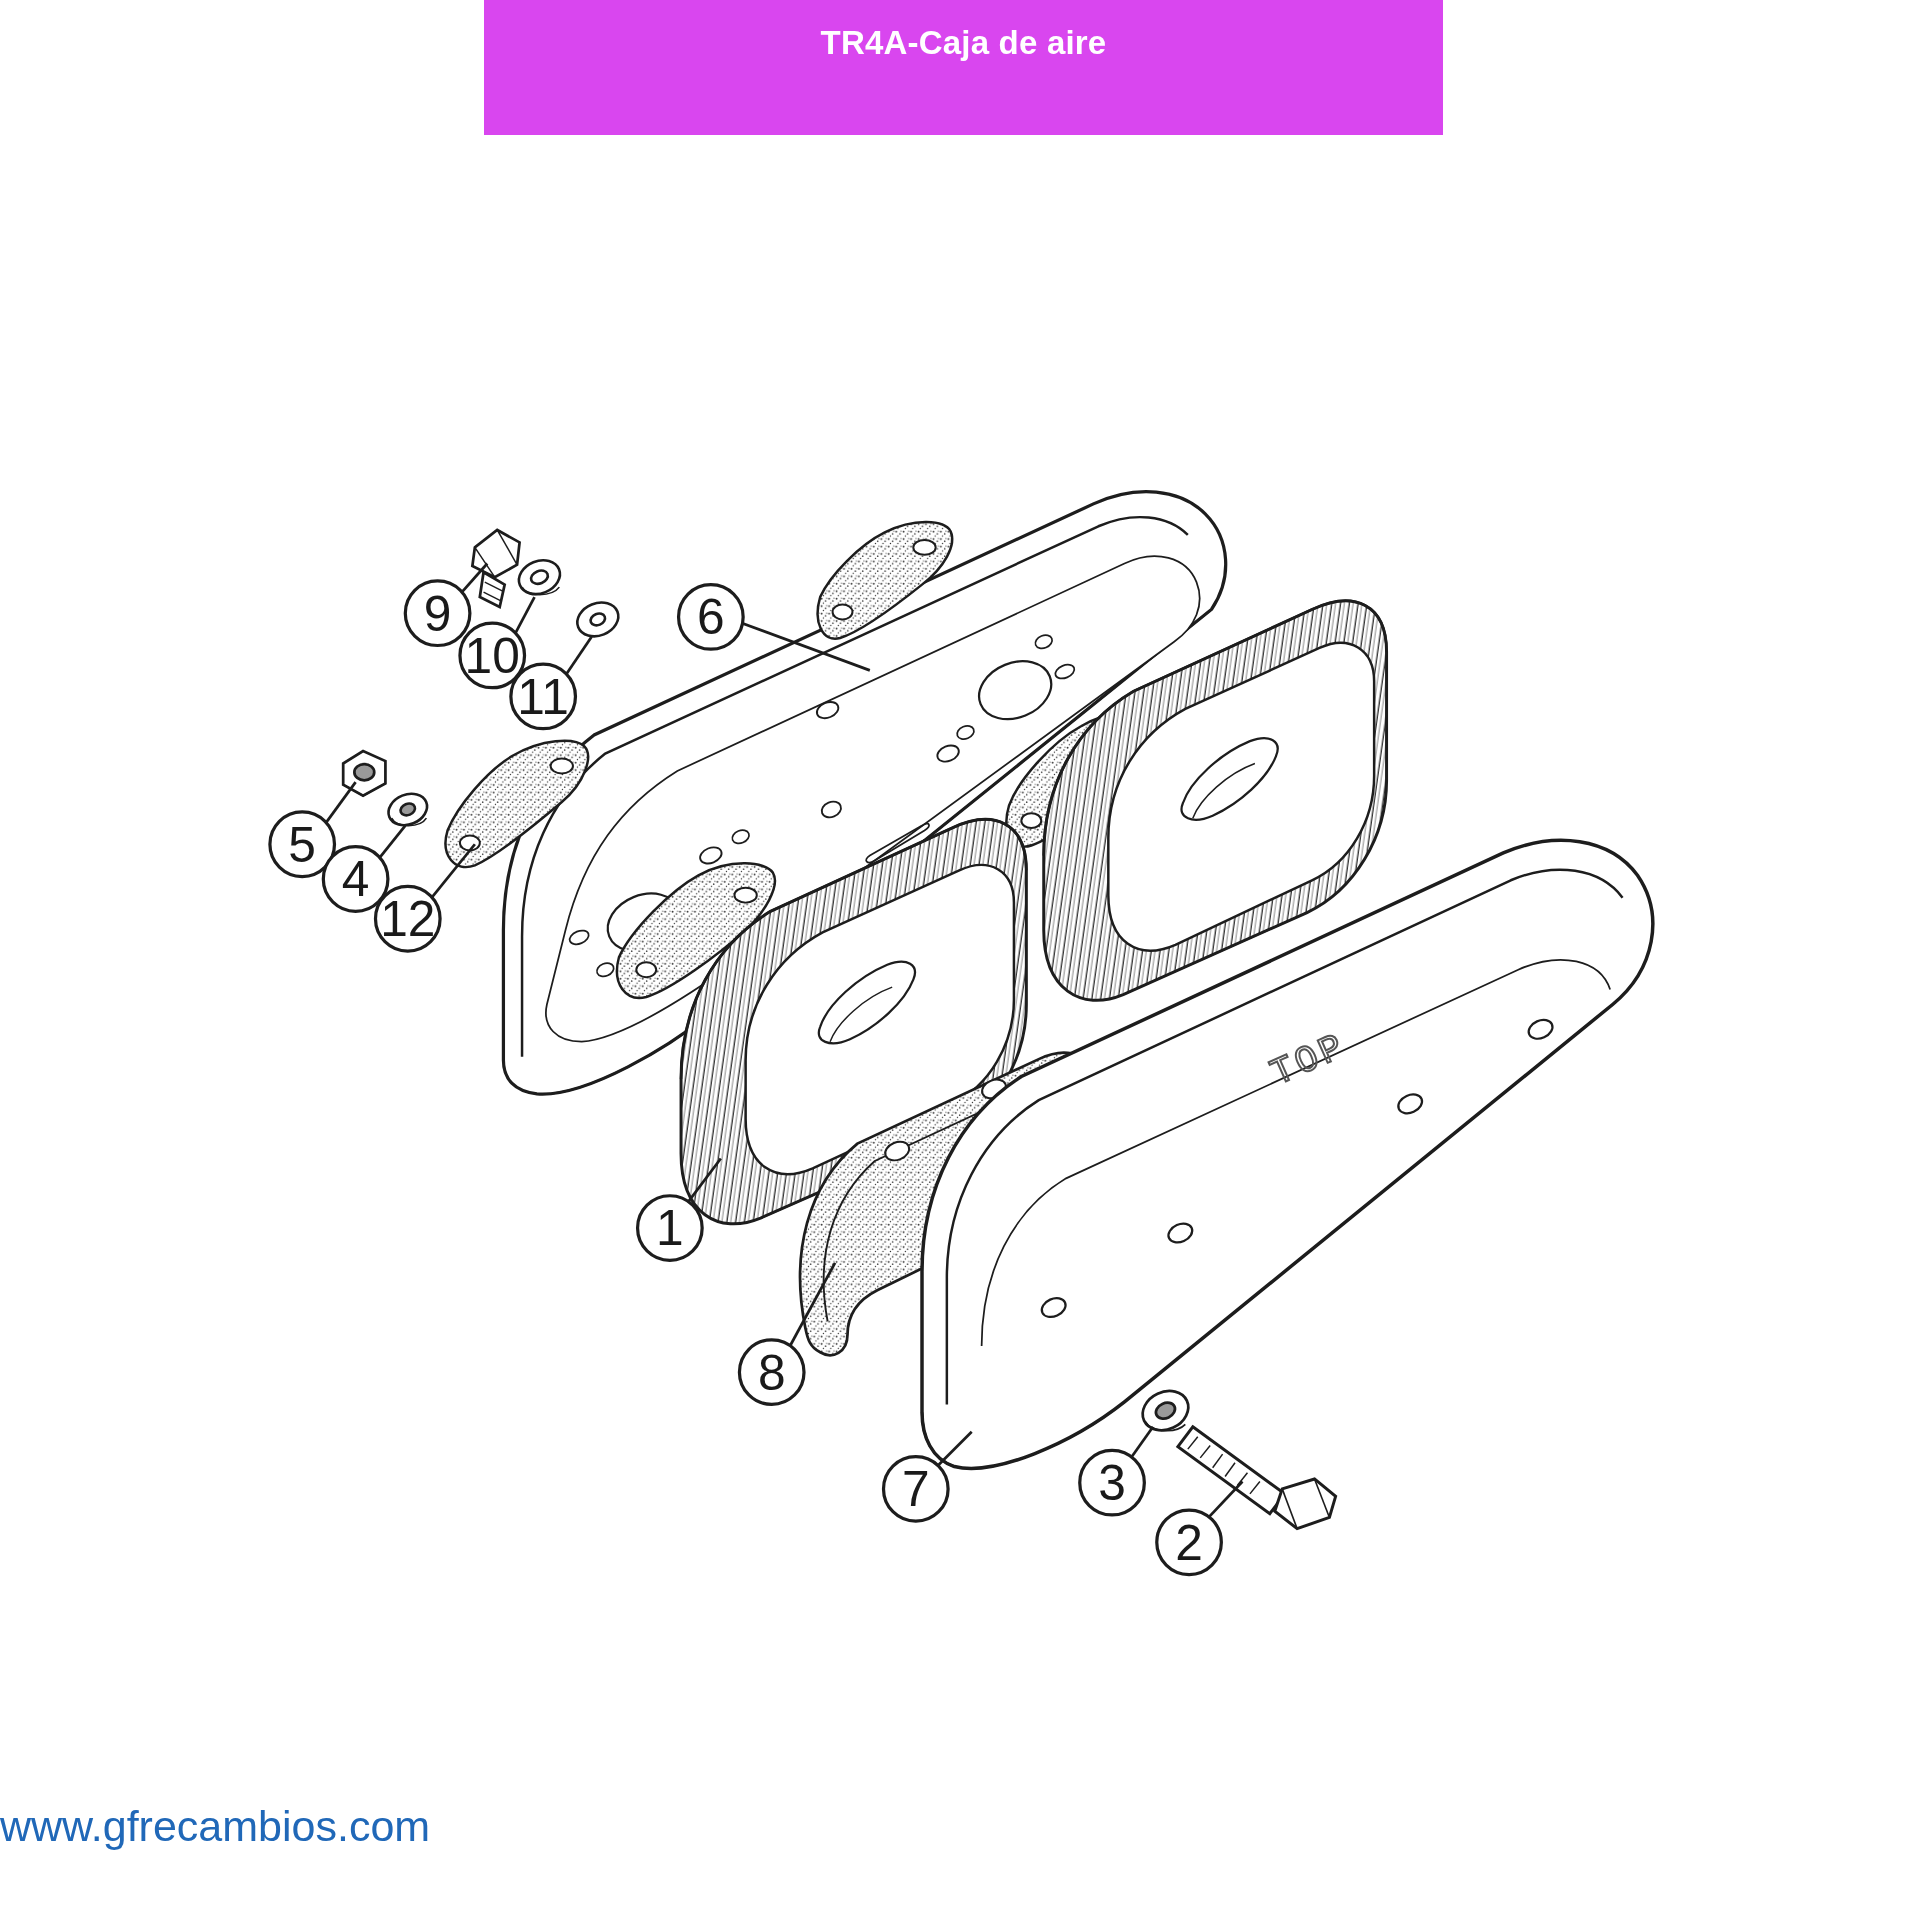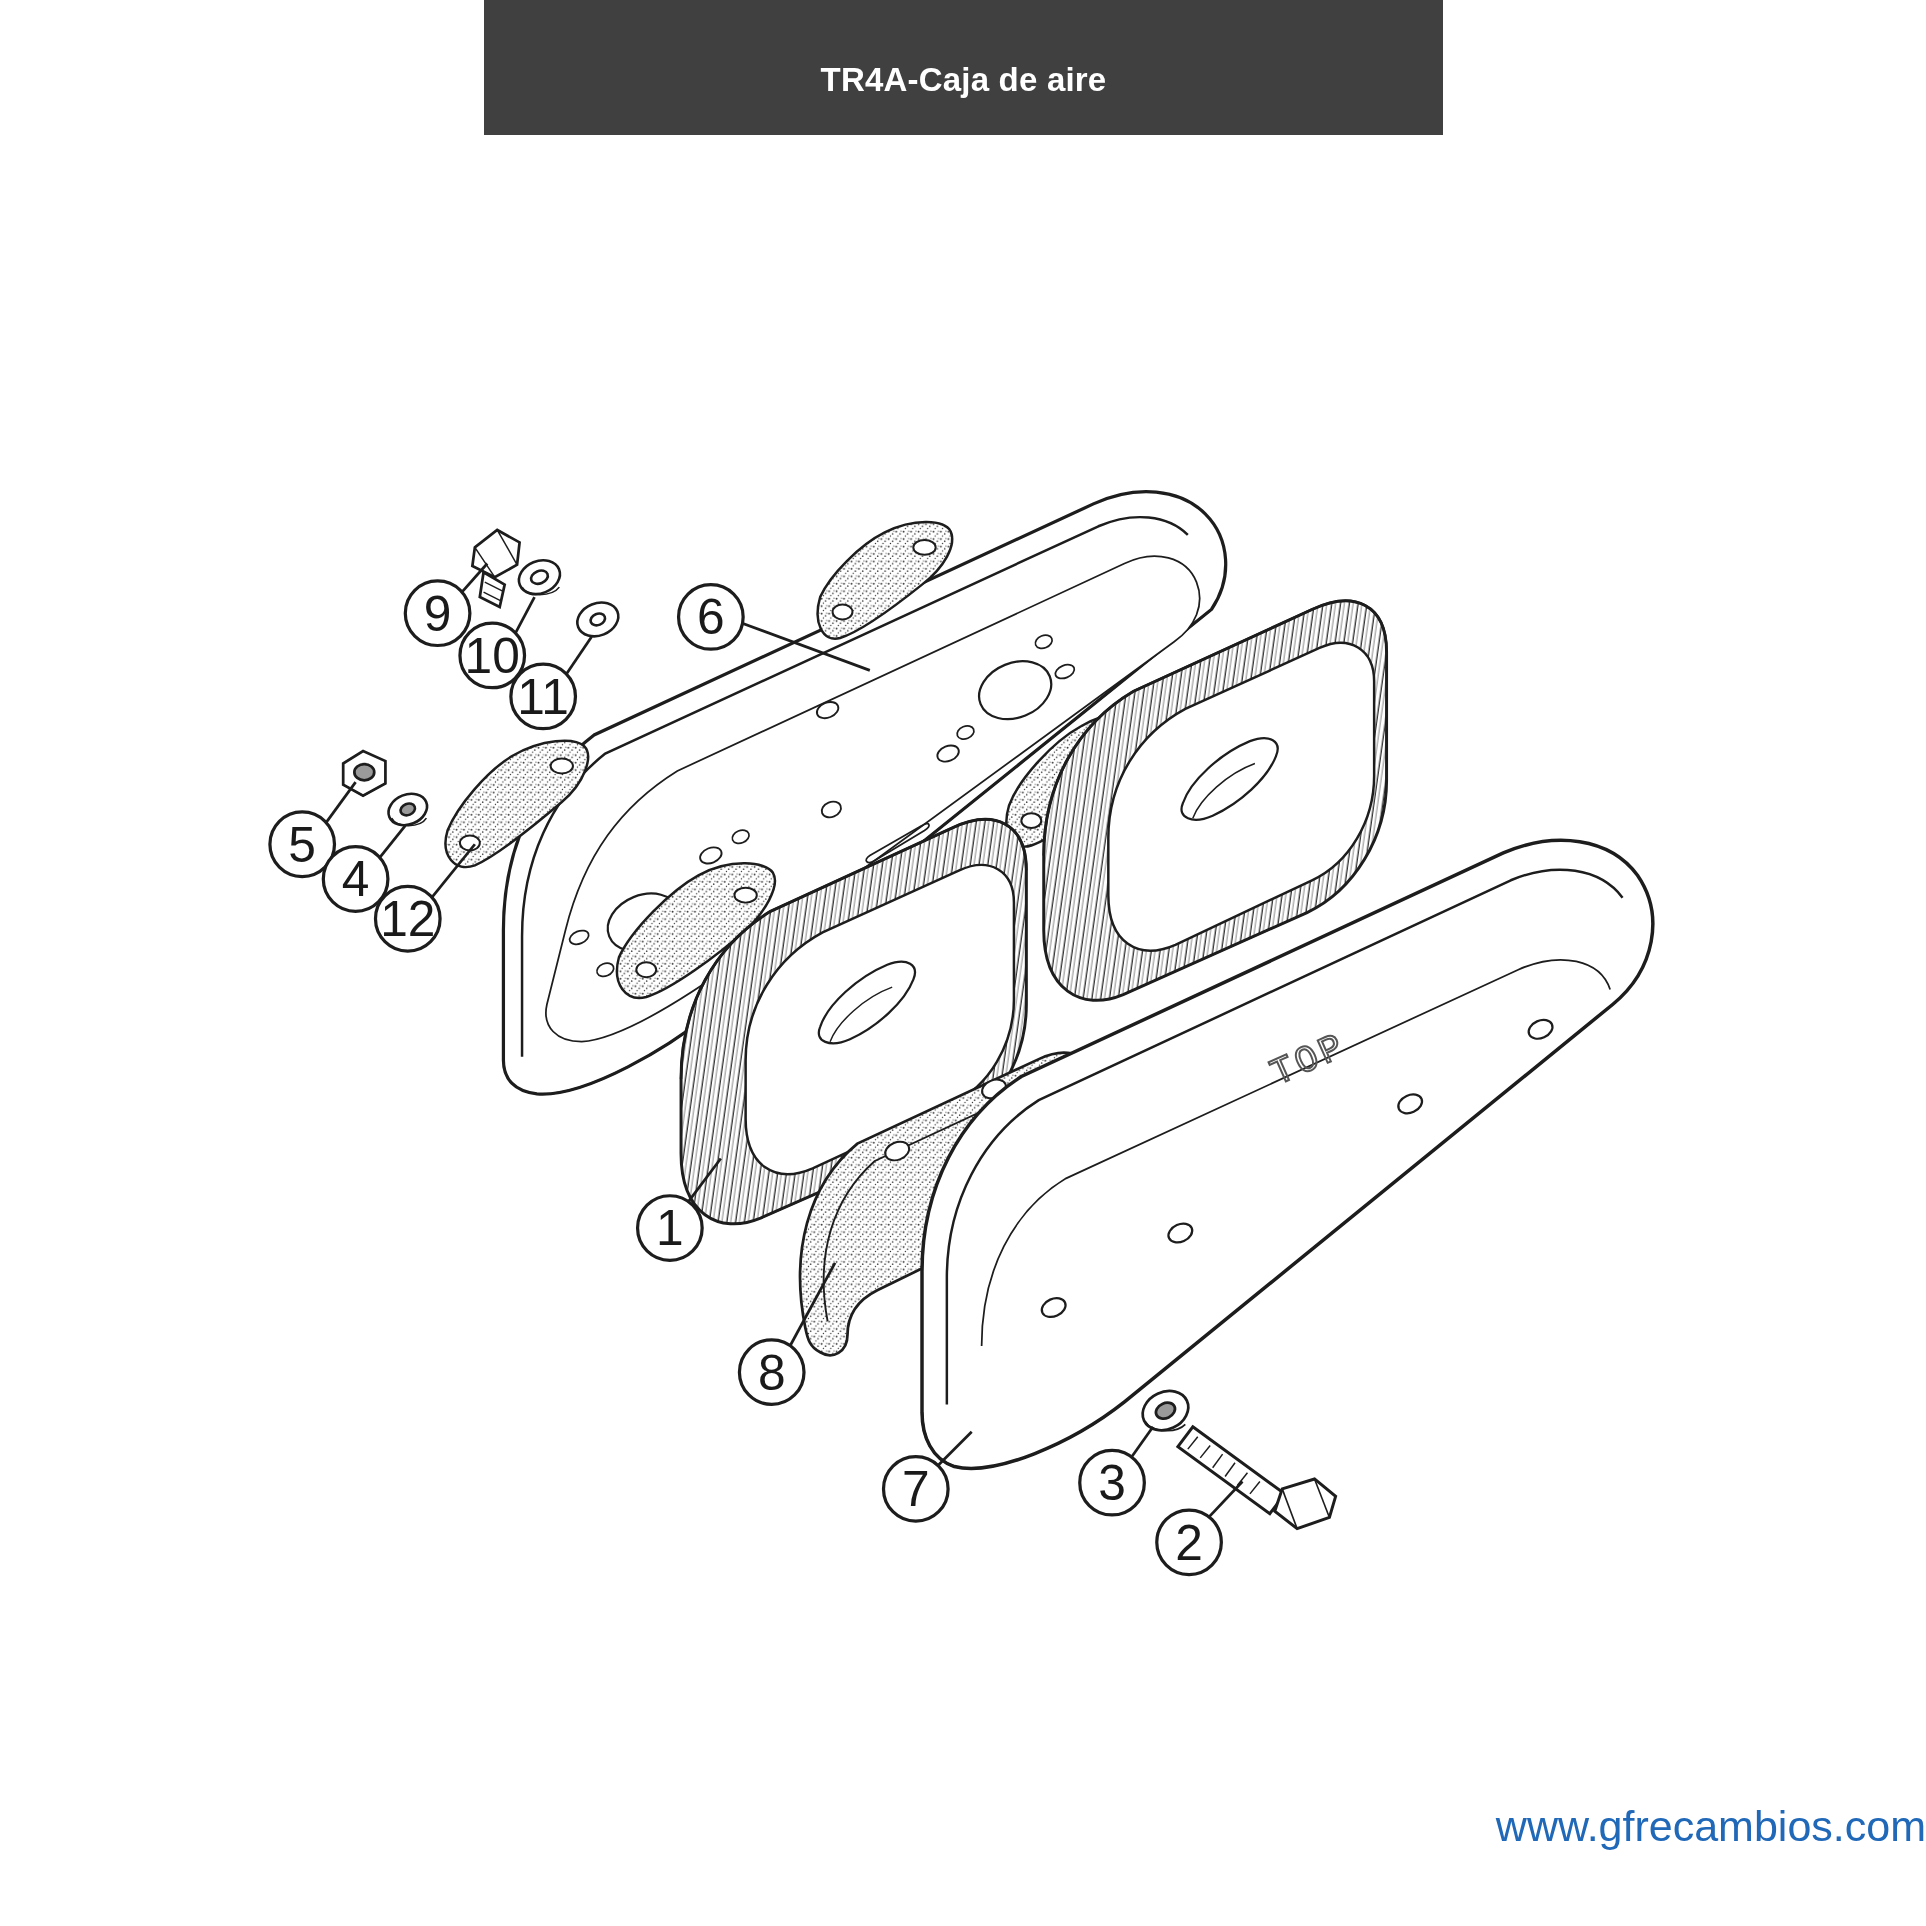--- a/index.html
+++ b/index.html
@@ -15,23 +15,23 @@
     overflow: hidden;
   }
 
   
   .header-banner {
     position: absolute;
     left: 484px;
     top: 0;
     width: 959px;
     height: 135px;
-    background: #404040;
+    background: #d946ef;
     display: flex;
-    align-items: center;
+    align-items: flex-start;
     justify-content: center;
     box-sizing: border-box;
     padding-top: 24px;
   }
   .header-title {
     color: #ffffff;
     font-size: 33px;
     font-weight: 600;
     letter-spacing: 0.2px;
     white-space: nowrap;
@@ -53,21 +53,21 @@
     height: 1652px;
     display: block;
   }
 
   
   .footer {
     position: absolute;
     left: 0;
     bottom: 75px;
     width: 1926px;
-    text-align: right;
+    text-align: left;
   }
   .footer-link {
     color: #2068b8;
     font-size: 43px;
     text-decoration: none;
     font-family: "Liberation Sans", sans-serif;
   }
 
   
   .callout-text {

